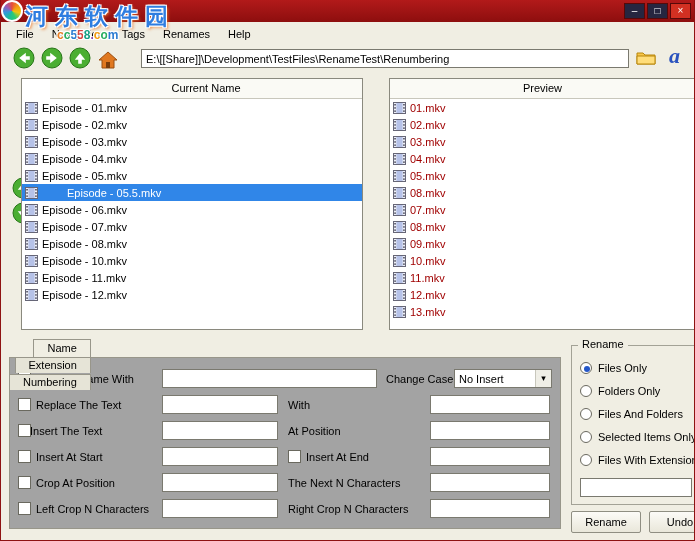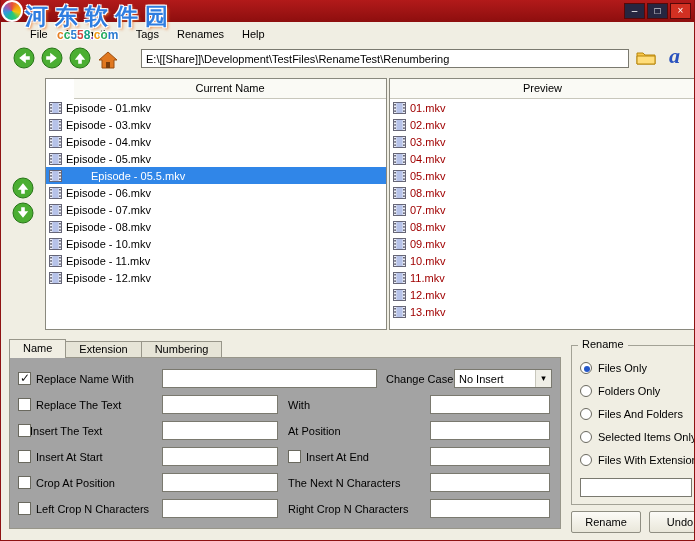--- a/index.html
+++ b/index.html
@@ -10,43 +10,43 @@
 
   
   .titlebar { position:absolute; left:0; top:0; width:100%; height:22px; background:linear-gradient(#b21a1a,#8d0e0e); }
   .title-text { position:absolute; left:0; right:0; top:4px; text-align:center; color:#fff; font-size:12px; }
   .app-icon { position:absolute; left:4px; top:3px; width:16px; height:16px; background:linear-gradient(135deg,#4255d6,#1b2a8a); border:1px solid #111f6e; border-radius:3px; color:#fff; font-size:11px; font-weight:bold; text-align:center; line-height:14px; }
   .win-controls { position:absolute; right:3px; top:3px; display:flex; gap:2px; }
   .win-btn { width:21px; height:16px; display:flex; align-items:center; justify-content:center; color:#fff; font-size:10px; line-height:10px; border:1px solid #55090 9; border:1px solid #550909; background:#262640; }
   .win-btn.close { background:#d23022; }
 
   
-  .menubar { position:absolute; left:0; top:22px; width:100%; height:23px; display:flex; align-items:center; padding-left:20px; }
+  .menubar { position:absolute; left:0; top:22px; width:100%; height:23px; display:flex; align-items:center; padding-left:6px; }
   .menu-item { padding:3px 9px; }
   .toolbar { position:absolute; left:0; top:45px; width:100%; height:27px; }
   .tool-btn { position:absolute; top:2px; width:22px; height:22px; }
   .address { position:absolute; left:140px; top:4px; width:488px; height:19px; border:1px solid #7a796f; background:#fff; font-family:inherit; font-size:11px; padding:2px 4px; }
   .folder-btn { position:absolute; left:635px; top:5px; }
   .a-btn { position:absolute; left:668px; top:0px; font-family:"Liberation Serif","DejaVu Serif",serif; font-size:22px; line-height:22px; font-weight:bold; font-style:italic; color:#2a52be; }
 
   
   .listbox { position:absolute; background:#fff; border:1px solid #8a897e; }
-  .list-current { left:44px; top:78px; width:342px; height:252px;padding-left:28px; }
+  .list-current { left:20px; top:78px; width:342px; height:252px;padding-left:28px; }
   .list-preview { left:388px; top:78px; width:307px; height:252px; }
   .list-header { height:20px; background:#fafaf5; border-bottom:1px solid #c8c7bc; text-align:center; line-height:19px; }
   .list-body { position:absolute; top:20px; left:0; right:0; bottom:0; overflow:hidden; }
   .file-row { height:17px; display:flex; align-items:center; padding-left:3px; gap:4px; white-space:nowrap; }
   .file-row.selected { background:#3086e8;gap:29px; }
   .file-row.selected .file-label { color:#fff; }
   .file-row.preview .file-label { color:#a00000; }
   .file-icon { flex:0 0 auto; }
   .move-btns { position:absolute; left:11px; top:177px; display:flex; flex-direction:column; gap:3px; }
 
   
-  .tabbar { position:absolute; left:8px; top:339px; height:19px; display:flex; align-items:flex-end; z-index:2; }
+  .tabbar { position:absolute; left:8px; top:339px; height:19px; display:flex; align-items:flex-end; z-index:2;flex-direction:column; }
   .tab { padding:0 13px; height:16px; line-height:15px; background:#e6e4d7; border:1px solid #98968a; border-bottom:none; margin-right:-1px; margin-bottom:1px; }
   .tab.active { height:19px; line-height:17px; background:#f0eee3; margin-bottom:0; position:relative; z-index:3; }
   .tabpanel { position:absolute; left:8px; top:357px; width:552px; height:172px; border:1px solid #98968a; background:#a3a3a3; }
 
   
   .chk { position:absolute; width:13px; height:13px; background:#fff; border:1px solid #6a695f; }
   .chk.checked::after { content:"✓"; position:absolute; left:1px; top:-2px; font-size:12px; font-weight:bold; color:#111; }
   .flabel { position:absolute; white-space:nowrap; }
   .txt { position:absolute; height:19px; border:1px solid #7a796f; background:#fff; font-family:inherit; font-size:11px; padding:0 3px; }
   .combo { position:absolute; height:19px; border:1px solid #7a796f; background:#fff; display:flex; align-items:center; }
@@ -154,20 +154,33 @@
           <svg class="file-icon" width="13" height="12" viewBox="0 0 13 12">
             <rect x="0.5" y="0.5" width="12" height="11" fill="#eef0f8" stroke="#667"></rect>
             <rect x="3.4" y="1" width="6.2" height="10" fill="#b6c2e8"></rect>
             <rect x="1.3" y="2" width="1.5" height="1.5" fill="#445"></rect>
             <rect x="1.3" y="5.2" width="1.5" height="1.5" fill="#445"></rect>
             <rect x="1.3" y="8.4" width="1.5" height="1.5" fill="#445"></rect>
             <rect x="10.2" y="2" width="1.5" height="1.5" fill="#445"></rect>
             <rect x="10.2" y="5.2" width="1.5" height="1.5" fill="#445"></rect>
             <rect x="10.2" y="8.4" width="1.5" height="1.5" fill="#445"></rect>
           </svg>
+          <span class="file-label">Episode - 02.mkv</span>
+        </div>
+        <div class="file-row">
+          <svg class="file-icon" width="13" height="12" viewBox="0 0 13 12">
+            <rect x="0.5" y="0.5" width="12" height="11" fill="#eef0f8" stroke="#667"></rect>
+            <rect x="3.4" y="1" width="6.2" height="10" fill="#b6c2e8"></rect>
+            <rect x="1.3" y="2" width="1.5" height="1.5" fill="#445"></rect>
+            <rect x="1.3" y="5.2" width="1.5" height="1.5" fill="#445"></rect>
+            <rect x="1.3" y="8.4" width="1.5" height="1.5" fill="#445"></rect>
+            <rect x="10.2" y="2" width="1.5" height="1.5" fill="#445"></rect>
+            <rect x="10.2" y="5.2" width="1.5" height="1.5" fill="#445"></rect>
+            <rect x="10.2" y="8.4" width="1.5" height="1.5" fill="#445"></rect>
+          </svg>
           <span class="file-label">Episode - 03.mkv</span>
         </div>
         <div class="file-row">
           <svg class="file-icon" width="13" height="12" viewBox="0 0 13 12">
             <rect x="0.5" y="0.5" width="12" height="11" fill="#eef0f8" stroke="#667"></rect>
             <rect x="3.4" y="1" width="6.2" height="10" fill="#b6c2e8"></rect>
             <rect x="1.3" y="2" width="1.5" height="1.5" fill="#445"></rect>
             <rect x="1.3" y="5.2" width="1.5" height="1.5" fill="#445"></rect>
             <rect x="1.3" y="8.4" width="1.5" height="1.5" fill="#445"></rect>
             <rect x="10.2" y="2" width="1.5" height="1.5" fill="#445"></rect>

